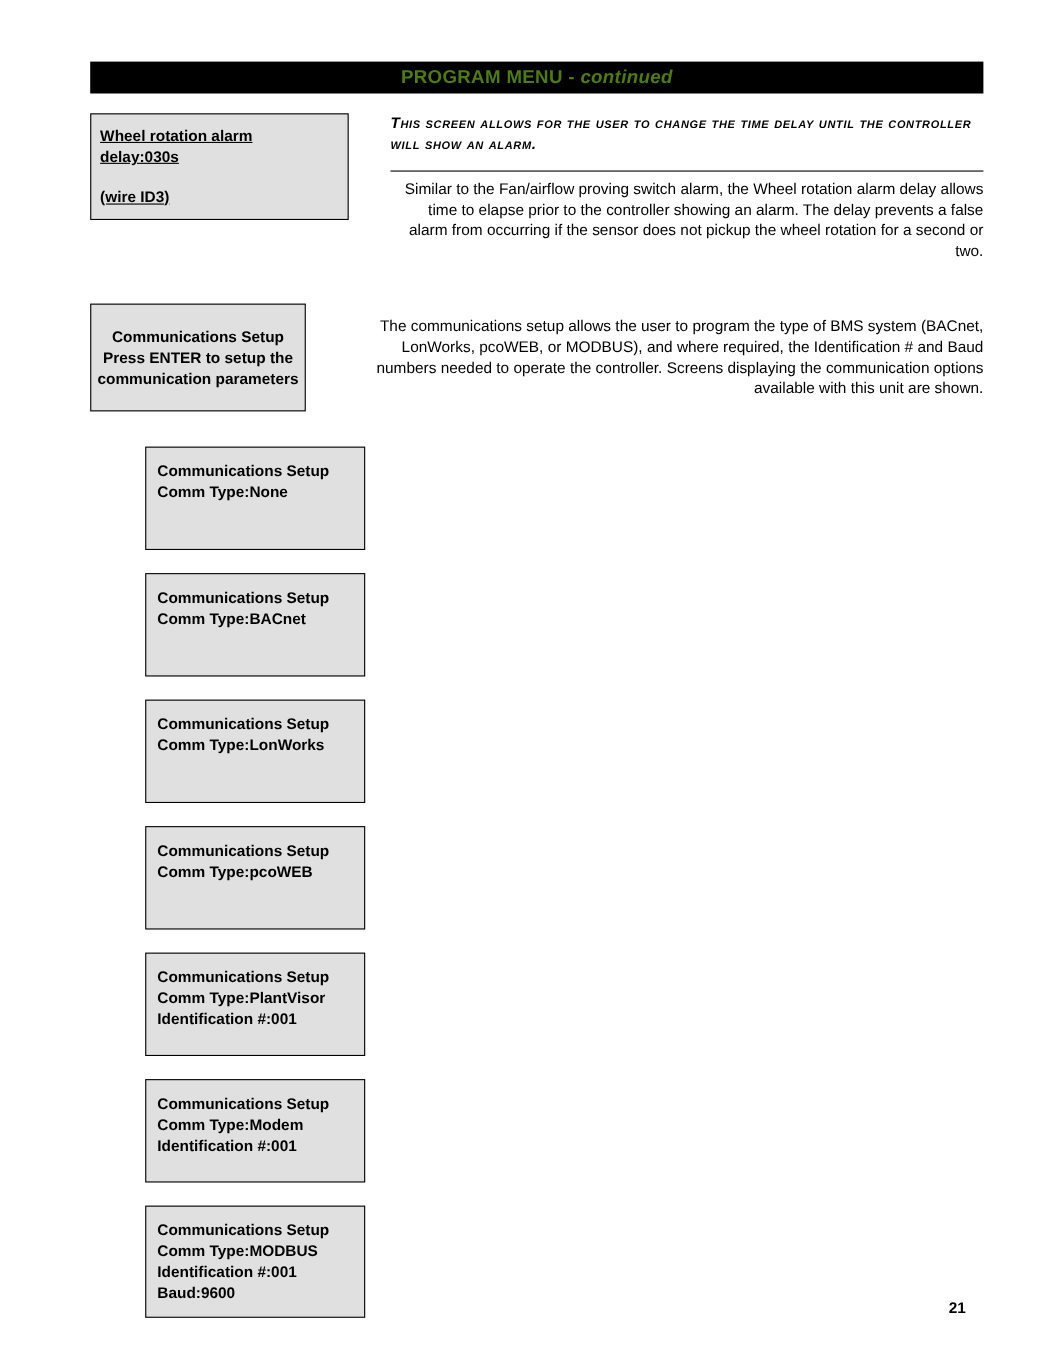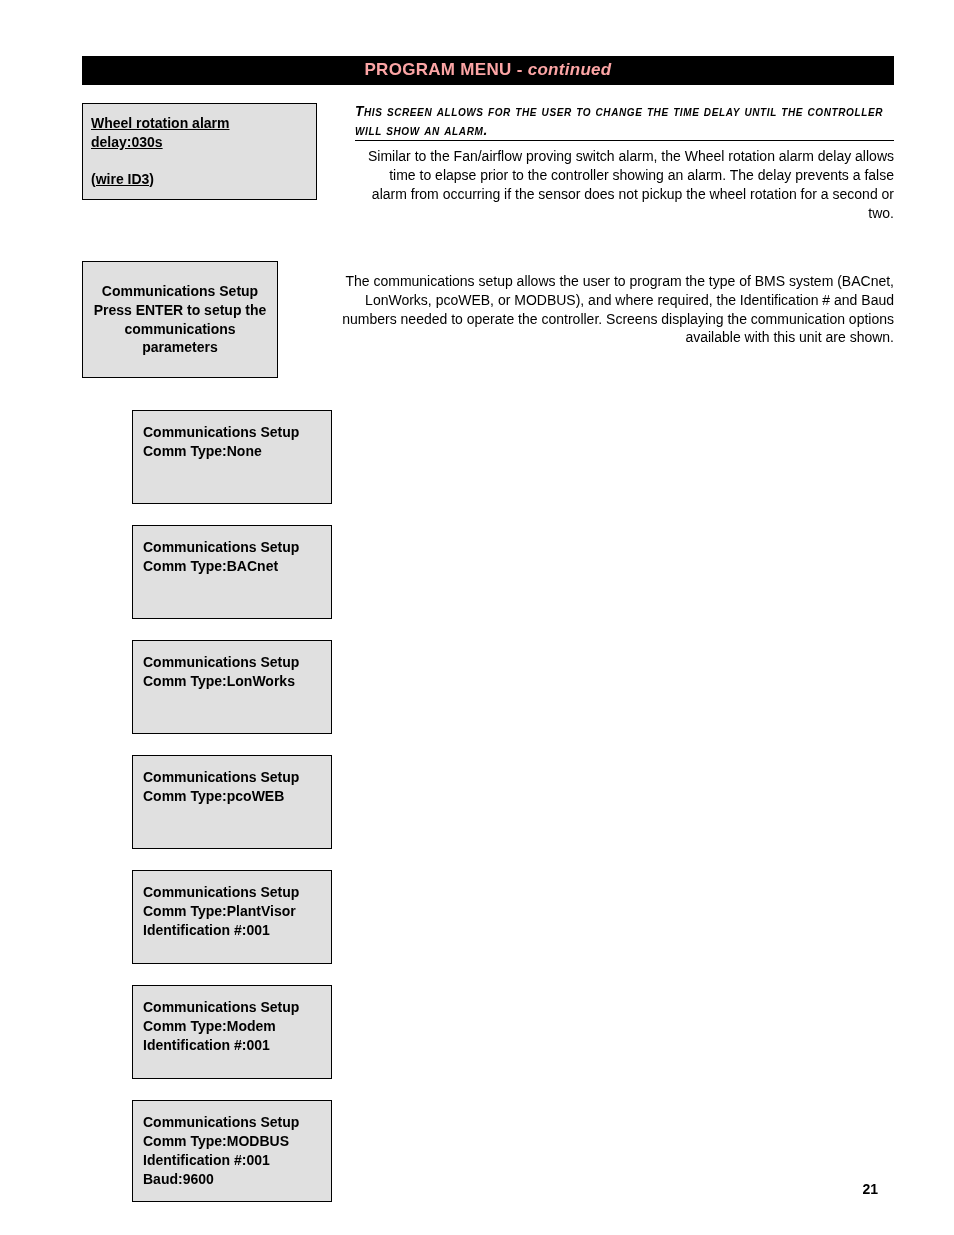--- a/index.html
+++ b/index.html
@@ -12,21 +12,21 @@
   }
   .page {
     width: 954px;
     height: 1235px;
     margin: 0 auto;
     position: relative;
     padding: 56px 60px 40px 82px;
   }
   .title-bar {
     background: #000;
-    color: #fca5a5;
+    color: #4d7c0f;
     font-weight: bold;
     font-size: 17px;
     text-align: center;
     padding: 4px 0 5px 0;
     margin-bottom: 18px;
     letter-spacing: 0.3px;
   }
   .title-bar .cont {
     font-style: italic;
     font-weight: bold;
@@ -64,21 +64,21 @@
     font-size: 14px;
     line-height: 1.35;
   }
   .callout-line {
     font-family: Arial, Helvetica, sans-serif;
     font-weight: bold;
     font-style: italic;
     font-variant: small-caps;
     letter-spacing: 0.6px;
     border-bottom: 1px solid #000;
-    padding-bottom: 0;
+    padding-bottom: 15px;
     margin-bottom: 4px;
     font-size: 13.8px;
   }
   .note-box {
     border: 1px solid #000;
     padding: 6px 10px;
     margin: 0 0 8px 0;
     font-style: italic;
     text-align: justify;
   }
@@ -126,21 +126,21 @@
     <div class="right-col">
       <div class="callout-line">This screen allows for the user to change the time delay until the controller will show an alarm.</div>
       <div class="body-text">Similar to the Fan/airflow proving switch alarm, the Wheel rotation alarm delay allows time to elapse prior to the controller showing an alarm. The delay prevents a false alarm from occurring if the sensor does not pickup the wheel rotation for a second or two.</div>
     </div>
   </div>
 
   <div class="row2">
     <div class="screen-box center">
       <div>Communications Setup</div>
       <div>Press ENTER to setup the</div>
-      <div>communications parameters</div>
+      <div>communication parameters</div>
     </div>
     <div class="right-col">
       <div class="body-text" style="margin-top:11px">The communications setup allows the user to program the type of BMS system (BACnet, LonWorks, pcoWEB, or MODBUS), and where required, the Identification # and Baud numbers needed to operate the controller. Screens displaying the communication options available with this unit are shown.</div>
     </div>
   </div>
 
   <div class="stack">
     <div class="screen-box std">
       <div>Communications Setup</div>
       <div>Comm Type:None</div>

